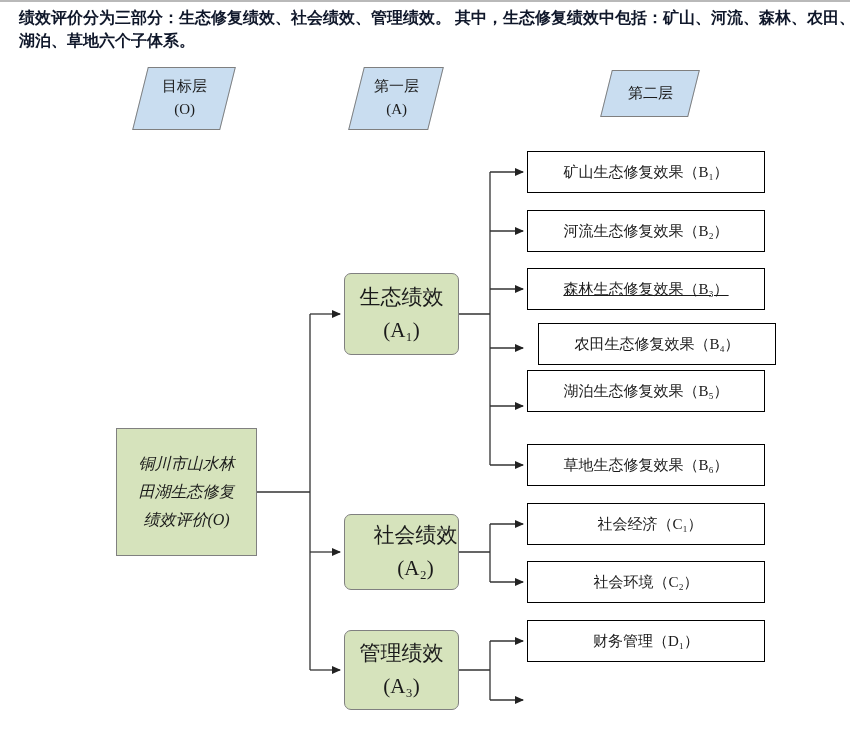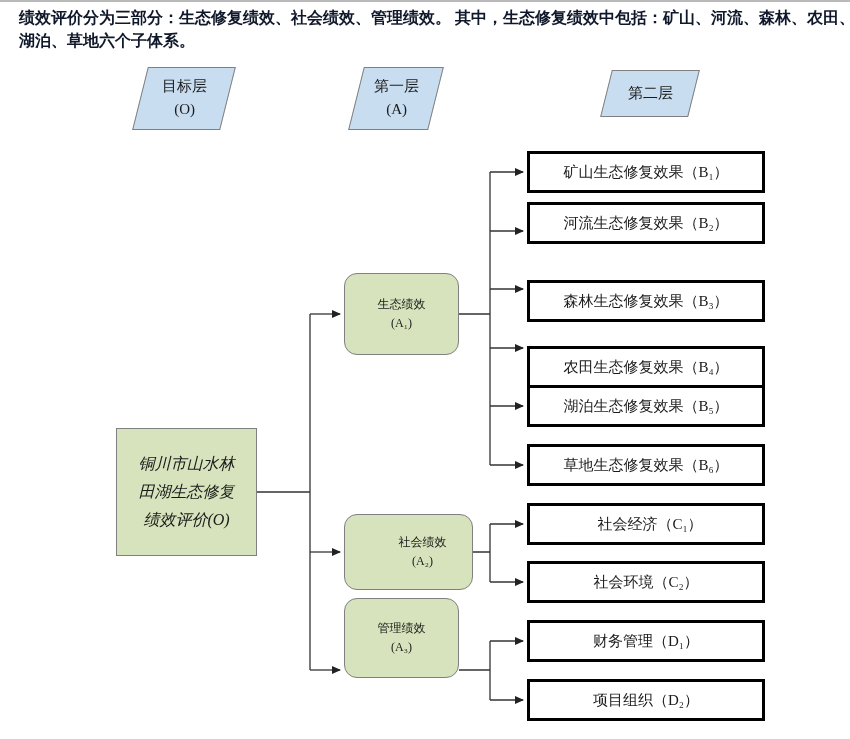--- a/index.html
+++ b/index.html
@@ -23,31 +23,31 @@
   .para .inner{transform:skewX(14deg);font-size:15px;line-height:1.55;}
   .hdr1{left:140px;top:67px;width:88px;height:63px;}
   .hdr2{left:356px;top:67px;width:80px;height:63px;}
   .hdr3{left:606px;top:70px;width:88px;height:47px;}
 
   
   .root{left:116px;top:428px;width:141px;height:128px;background:#d6e3bc;
         border:1px solid #808080;font-size:16px;line-height:1.75;font-style:italic;}
 
   
-  .abox{background:#d6e3bc;border:1px solid #808080;border-radius:13px;
-        font-size:12px;line-height:1.55;}
+  .abox{background:#d6e3bc;border:1px solid #808080;border-radius:7px;
+        font-size:21px;line-height:1.55;}
   .a1{left:344px;top:273px;width:115px;height:82px;}
-  .a2{left:344px;top:514px;width:129px;height:76px;padding-left:28px;}
-  .a3{left:344px;top:598px;width:115px;height:80px;}
+  .a2{left:344px;top:514px;width:115px;height:76px;padding-left:28px;}
+  .a3{left:344px;top:630px;width:115px;height:80px;}
 
   
   .wbox{left:527px;width:238px;height:42px;background:#ffffff;
-        border:3px solid #000000;font-size:15px;}
-  .b1{top:151px;} .b2{top:202px;} .b3{top:280px;} .b4{top:346px;}
-  .b5{top:385px;} .b6{top:444px;}
+        border:1px solid #000000;font-size:15px;}
+  .b1{top:151px;} .b2{top:210px;} .b3{top:268px;text-decoration:underline;} .b4{top:323px;margin-left:11px;}
+  .b5{top:370px;} .b6{top:444px;}
   .c1{top:503px;padding-left:8px;} .c2{top:561px;}
   .d1{top:620px;} .d2{top:679px;}
 
   .wires{position:absolute;left:0;top:0;width:850px;height:739px;pointer-events:none;}
 </style>
 </head>
 <body>
 
 <div class="page">
   <div class="top-rule"></div>
@@ -110,14 +110,13 @@
   <div class="node wbox b2">河流生态修复效果（B₂）</div>
   <div class="node wbox b3">森林生态修复效果（B₃）</div>
   <div class="node wbox b4">农田生态修复效果（B₄）</div>
   <div class="node wbox b5">湖泊生态修复效果（B₅）</div>
   <div class="node wbox b6">草地生态修复效果（B₆）</div>
 
   <div class="node wbox c1">社会经济（C₁）</div>
   <div class="node wbox c2">社会环境（C₂）</div>
 
   <div class="node wbox d1">财务管理（D₁）</div>
-  <div class="node wbox d2">项目组织（D₂）</div>
 </div>
 
 </body></html>

